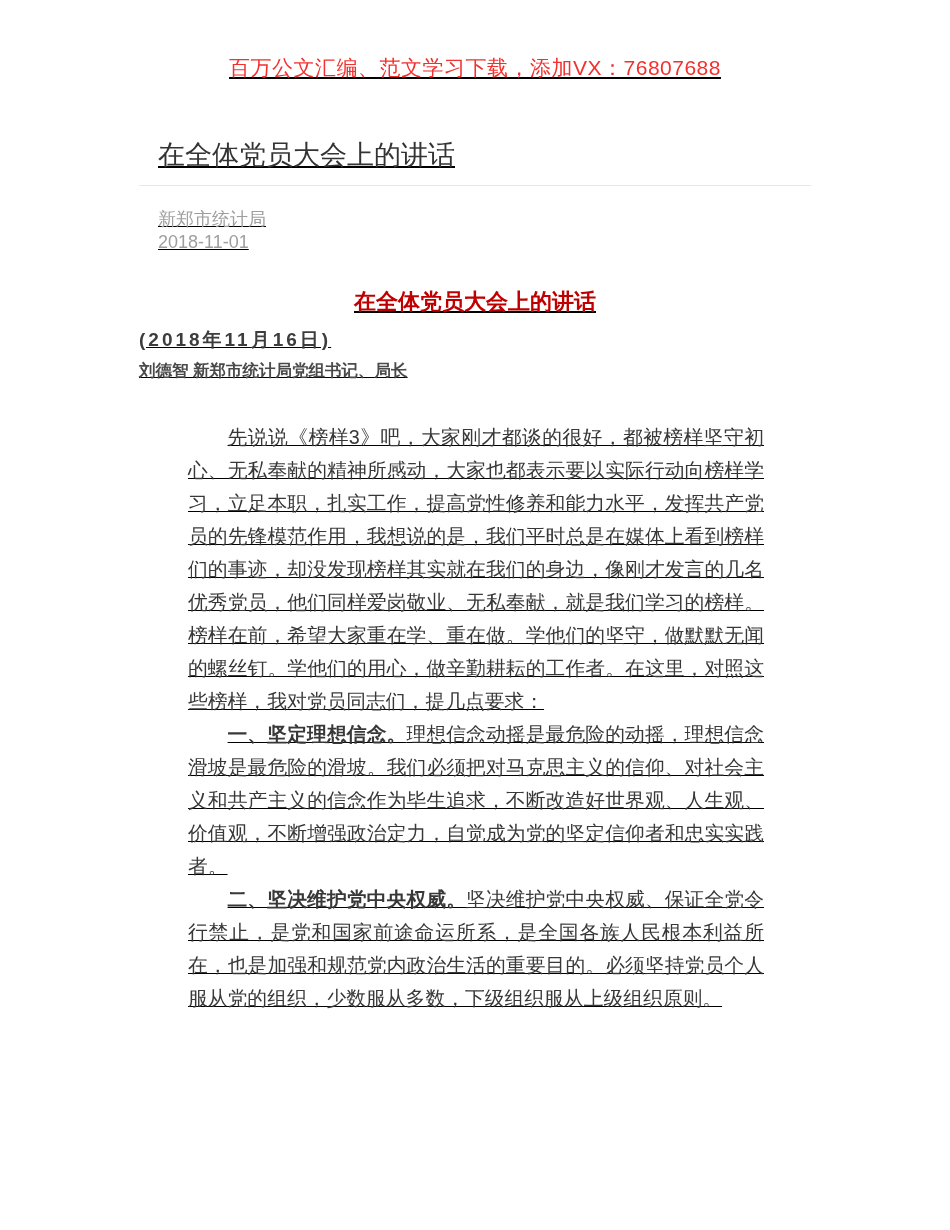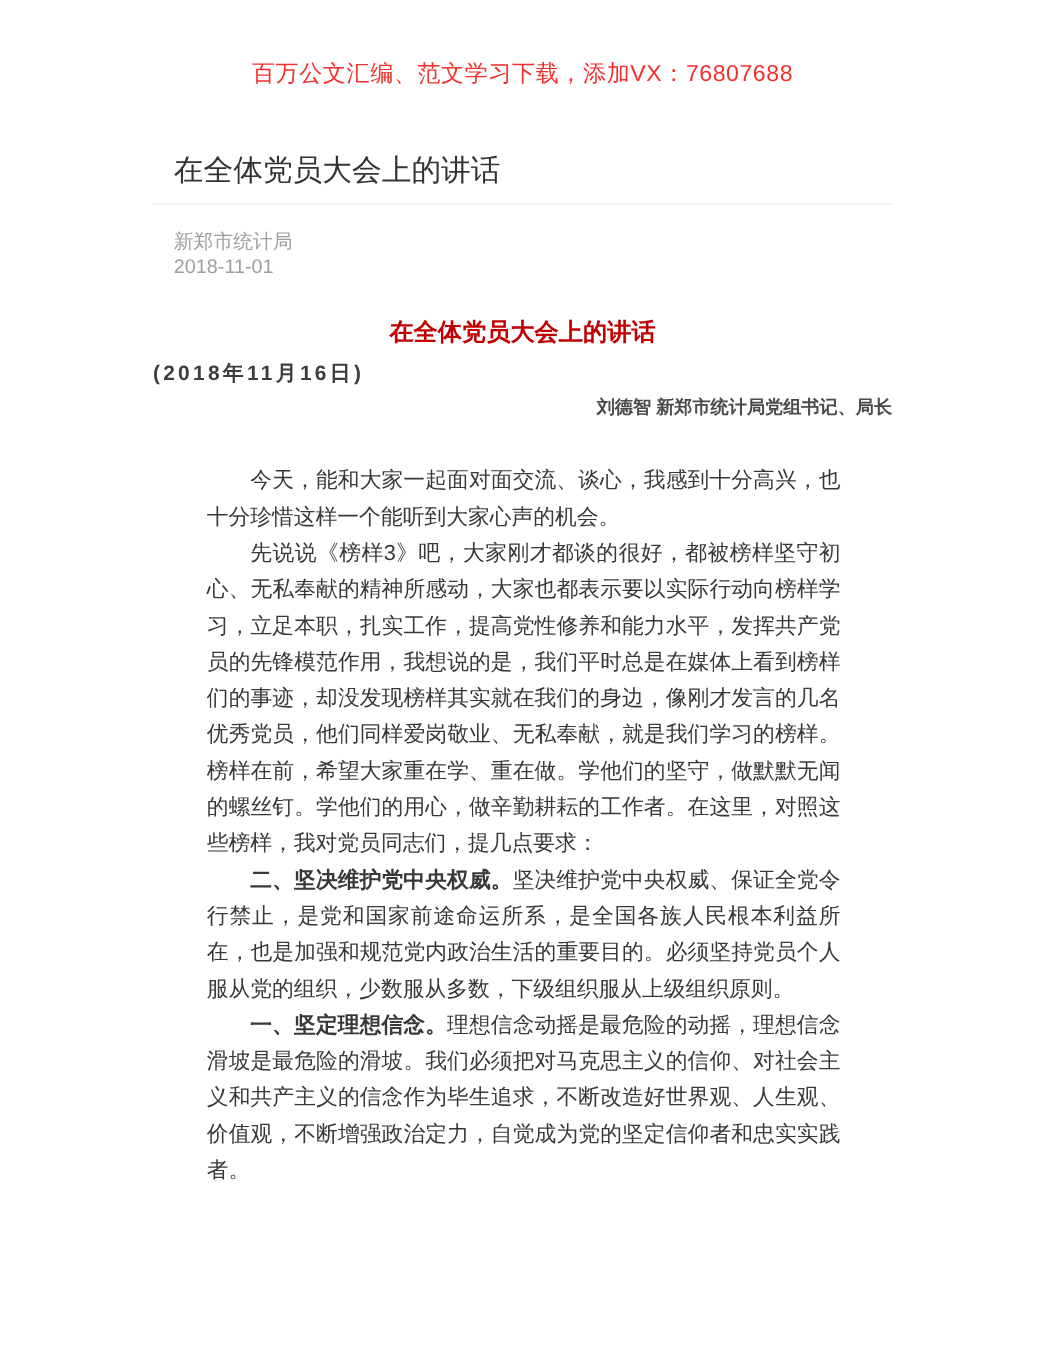--- a/index.html
+++ b/index.html
@@ -5,20 +5,21 @@
   * { margin: 0; padding: 0; box-sizing: border-box; }
   html, body { background: #ffffff; }
   .page {
     position: relative;
     width: 950px;
     height: 1230px;
     margin: 0 auto;
     background: #ffffff;
     overflow: hidden;
     font-family: "Liberation Sans", sans-serif;
+    text-decoration: underline;
   }
   .banner {
     margin-top: 57px;
     text-align: center;
     font-size: 21px;
     line-height: 22px;
     color: #f3302e;
     letter-spacing: 0.5px;
   }
   .article { margin-left: 139px; width: 672px; }
@@ -54,21 +55,21 @@
     margin-top: 17px;
     text-align: left;
     font-size: 19px;
     line-height: 20px;
     font-weight: 700;
     letter-spacing: 3px;
     color: #3d3d3d;
   }
   .doc-author {
     margin-top: 11px;
-    text-align: right;
+    text-align: left;
     font-size: 16.5px;
     line-height: 18px;
     font-weight: 700;
     color: #4a4a4a;
   }
   .body-text {
     margin: 42px 0 0 49px;
     width: 576px;
     font-size: 19.8px;
     line-height: 33px;
@@ -97,20 +98,19 @@
       <div>2018-11-01</div>
     </div>
 
     <h2 class="doc-title">在全体党员大会上的讲话</h2>
 
     <div class="doc-date">(2018年11月16日)</div>
 
     <div class="doc-author">刘德智 新郑市统计局党组书记、局长</div>
 
     <div class="body-text">
-      <p>今天，能和大家一起面对面交流、谈心，我感到十分高兴，也十分珍惜这样一个能听到大家心声的机会。</p>
       <p>先说说《榜样3》吧，大家刚才都谈的很好，都被榜样坚守初心、无私奉献的精神所感动，大家也都表示要以实际行动向榜样学习，立足本职，扎实工作，提高党性修养和能力水平，发挥共产党员的先锋模范作用，我想说的是，我们平时总是在媒体上看到榜样们的事迹，却没发现榜样其实就在我们的身边，像刚才发言的几名优秀党员，他们同样爱岗敬业、无私奉献，就是我们学习的榜样。榜样在前，希望大家重在学、重在做。学他们的坚守，做默默无闻的螺丝钉。学他们的用心，做辛勤耕耘的工作者。在这里，对照这些榜样，我对党员同志们，提几点要求：</p>
+      <p><b>一、坚定理想信念。</b><span>理想信念动摇是最危险的动摇，理想信念滑坡是最危险的滑坡。我们必须把对马克思主义的信仰、对社会主义和共产主义的信念作为毕生追求，不断改造好世界观、人生观、价值观，不断增强政治定力，自觉成为党的坚定信仰者和忠实实践者。</span></p>
       <p><b>二、坚决维护党中央权威。</b><span>坚决维护党中央权威、保证全党令行禁止，是党和国家前途命运所系，是全国各族人民根本利益所在，也是加强和规范党内政治生活的重要目的。必须坚持党员个人服从党的组织，少数服从多数，下级组织服从上级组织原则。</span></p>
-      <p><b>一、坚定理想信念。</b><span>理想信念动摇是最危险的动摇，理想信念滑坡是最危险的滑坡。我们必须把对马克思主义的信仰、对社会主义和共产主义的信念作为毕生追求，不断改造好世界观、人生观、价值观，不断增强政治定力，自觉成为党的坚定信仰者和忠实实践者。</span></p>
     </div>
 
   </div>
 </div>
 
 </body></html>

